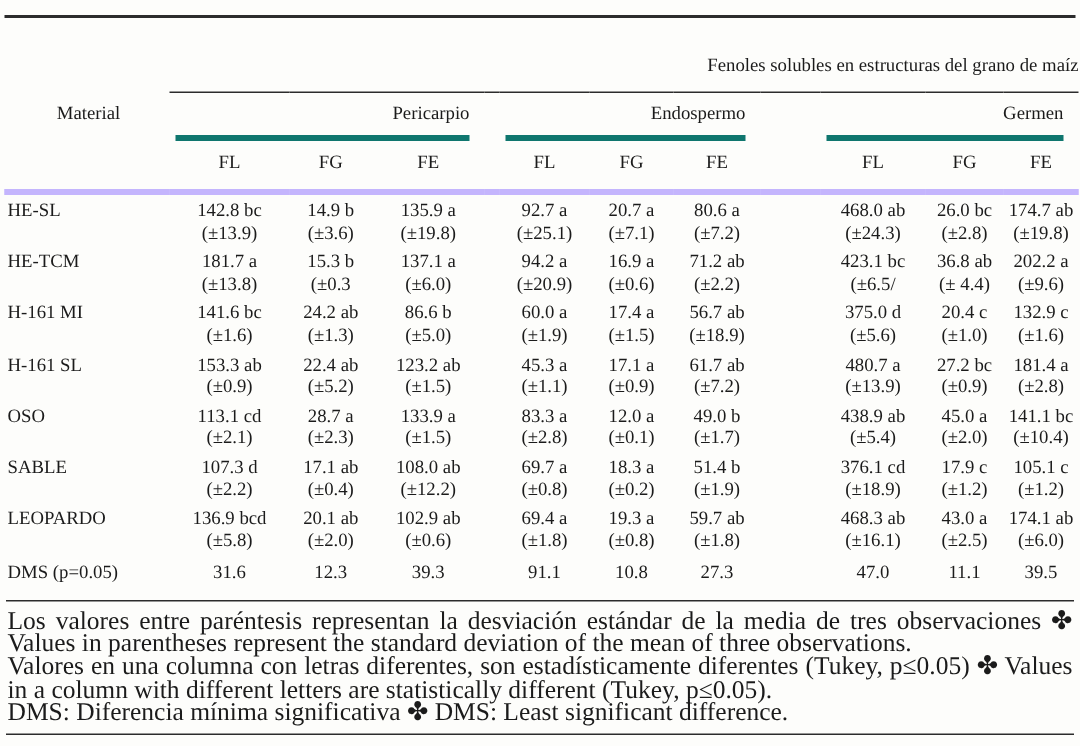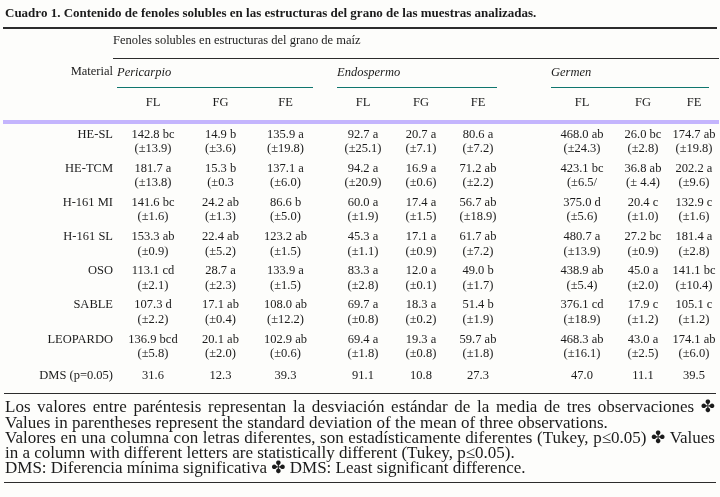--- a/index.html
+++ b/index.html
@@ -20,76 +20,74 @@
 
   table {
     border-collapse: collapse;
     table-layout: fixed;
     width: 716px;
     margin: 0 auto;
   }
   th { font-weight: normal; }
 
   th.spanner {
-    text-align: left;
+    text-align: right;
     font-size: 12.5px;
-    padding: 4px 0 10px 0;
+    padding: 24px 0 10px 0;
     border-bottom: 1px solid #2c2c2c;
   }
   th.material-head {
-    text-align: right;
+    text-align: center;
     font-size: 12.5px;
     vertical-align: top;
     padding: 6px 0 0 2px;
   }
   th.group { padding: 0; }
   th.group .group-inner {
     font-size: 12.5px;
-    text-align: left;
+    text-align: right;
     padding: 6px 0 7px 0;
     margin: 0 10px 0 4px;
-    border-bottom: 1px solid #0f766e;
-    font-style: italic;
+    border-bottom: 4px solid #0f766e;
   }
   tr.subhead th {
     font-size: 12.5px;
     text-align: center;
     padding: 7px 0 10px 0;
     border-bottom: 4px solid #c4b5fd;
   }
 
   tbody td {
     font-size: 12.5px;
     line-height: 14.6px;
     text-align: center;
     vertical-align: top;
     padding: 3px 0 2px 0;
   }
-  tbody td.mat { text-align: right; padding-left: 2px; }
+  tbody td.mat { text-align: left; padding-left: 2px; }
   tbody tr[data-name="dms-row"] td { padding-top: 5px; padding-bottom: 7px; }
 
   .footnotes {
     margin: 4px 1px 0 1px;
     border-top: 1px solid #2c2c2c;
     border-bottom: 1px solid #2c2c2c;
     padding: 5px 1px 7px 1px;
   }
   .footnotes p {
     font-size: 17px;
     line-height: 15.2px;
     text-align: justify;
   }
 </style>
 </head>
 <body>
 
 <div class="page" data-name="paper-table-page">
 
   <div class="titles" data-name="table-caption">
-    <div class="title-line" data-name="caption-spanish">Cuadro 1. Contenido de fenoles solubles en las estructuras del grano de las muestras analizadas.</div>
   </div>
 
   <div class="top-rule" data-name="horizontal-rule"></div>
 
   <table data-name="phenols-table">
     <colgroup>
       <col style="width:110px">
         <col style="width:80px">
         <col style="width:55px">
         <col style="width:75px">

